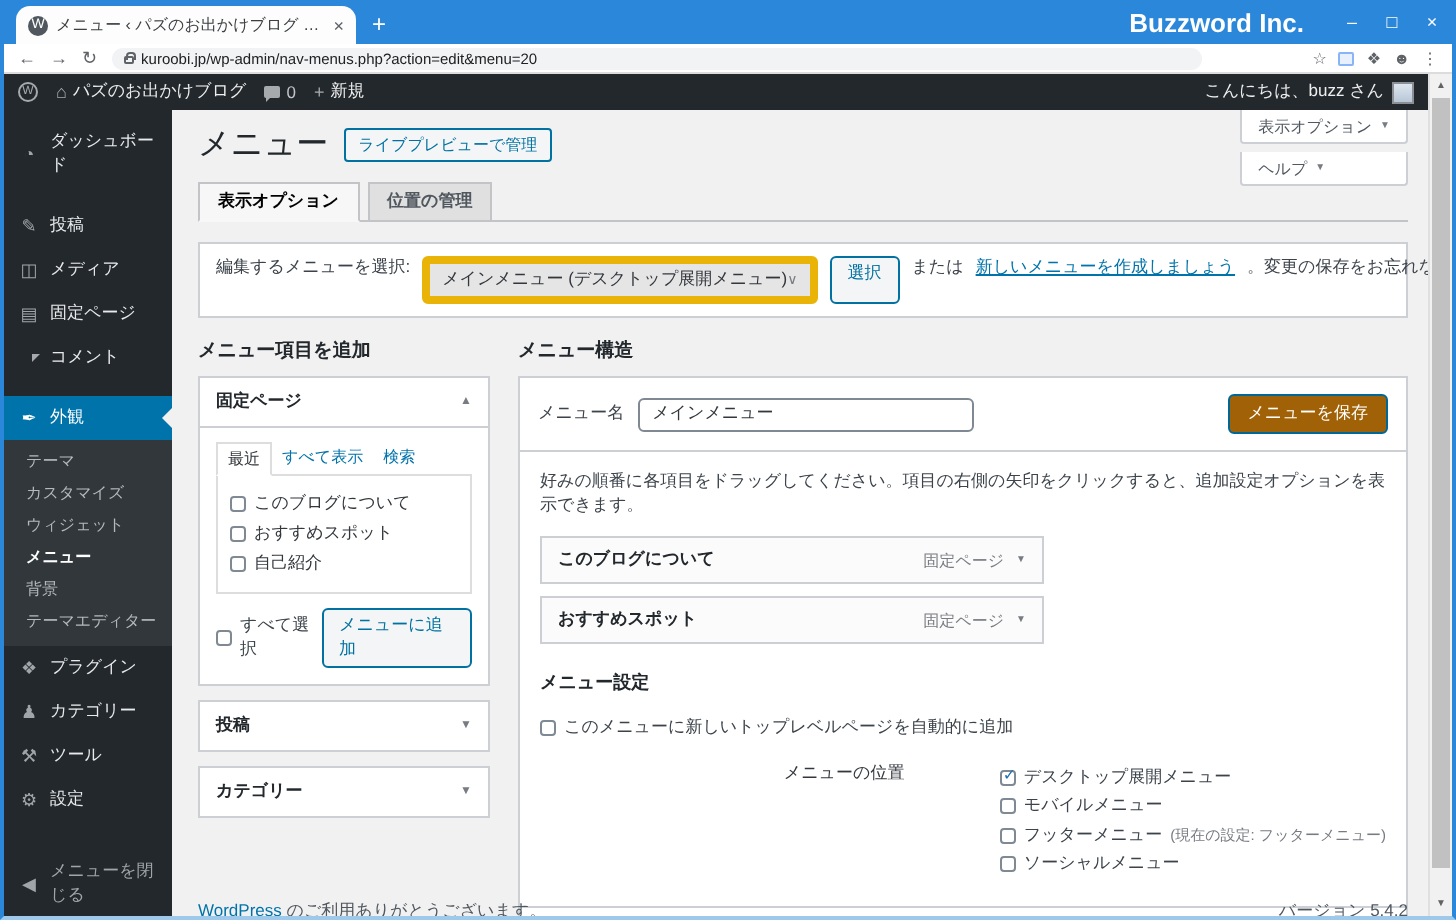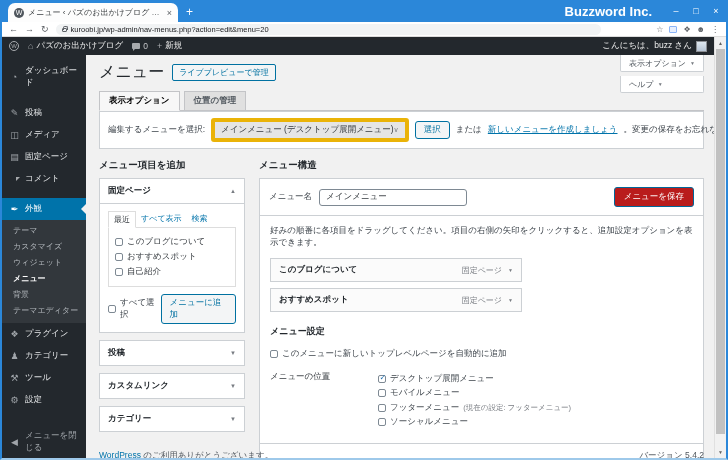--- a/index.html
+++ b/index.html
@@ -68,21 +68,21 @@
 
   .h1row { display:flex; align-items:center; gap:8px; margin-top:3px; }
   h1 { font-size:16px; font-weight:normal; color:#23282d; }
   .btn-live { font-size:8px; color:#0071a1; border:1px solid #0071a1; background:#f3f5f6; padding:2px 6px; border-radius:2px; }
 
   .tabs { display:flex; margin-top:8px; border-bottom:1px solid #c3c4c7; }
   .nav-tab { font-size:8.5px; font-weight:bold; padding:3px 9px; border:1px solid #c3c4c7; margin-bottom:-1px; background:#e0e0e0; color:#50575e; }
   .nav-tab.active { background:#f7f7f7; border-bottom-color:#f7f7f7; color:#000; }
   .nav-tab + .nav-tab { margin-left:4px; }
 
-  .manage-box { background:#fff; border:1px solid #ccd0d4; margin-top:0; padding:6px 8px; display:flex; align-items:center; gap:6px; white-space:nowrap; }
+  .manage-box { background:#fff; border:1px solid #ccd0d4; margin-top:10px; padding:6px 8px; display:flex; gap:6px; white-space:nowrap; }
   .select { border:4px solid #eab308; border-radius:3px; background:#e5e5e5; padding:2px 6px; display:flex; gap:0; align-items:center; font-size:8.5px; color:#32373c; }
   .select .caret { font-size:7px; }
   .btn-secondary { background:#f3f5f6; border:1px solid #0071a1; color:#0071a1; font-size:8.5px; padding:2px 8px; border-radius:3px; }
   a.link { color:#0073aa; text-decoration:underline; }
 
   .columns { display:flex; gap:14px; margin-top:10px; align-items:flex-start; }
   .col-left { width:146px; flex-shrink:0; }
   .col-right { flex:1; min-width:0; }
   h2 { font-size:9.5px; font-weight:bold; color:#23282d; margin-bottom:6px; }
 
@@ -95,22 +95,22 @@
   .inner-tabs { display:flex; font-size:8px; position:relative; z-index:1; }
   .itab { padding:2px 5px; border:1px solid #ddd; border-bottom:1px solid #fff; background:#fff; color:#32373c; margin-bottom:-1px; }
   .itab-link { padding:2px 5px; color:#0073aa; }
   .checklist { border:1px solid #ddd; padding:5px 6px; font-size:8.5px; color:#32373c; }
   .chk-row { display:flex; align-items:center; gap:4px; margin:3px 0; }
   .checkbox { width:8px; height:8px; border:1px solid #7e8993; border-radius:2px; background:#fff; flex-shrink:0; position:relative; }
   .checkbox.checked::after { content:"✓"; position:absolute; top:-2px; left:0.5px; font-size:8px; line-height:8px; color:#2271b1; font-weight:bold; }
   .panel-foot { display:flex; justify-content:space-between; align-items:center; padding:7px 0 2px; font-size:8.5px; }
 
   .name-row { display:flex; align-items:center; gap:7px; padding:8px 9px; border-bottom:1px solid #ccd0d4; }
-  .name-input { border:1px solid #7e8993; border-radius:3px; font-size:8.5px; padding:2.5px 6px; width:148px; color:#32373c; font-family:inherit; }
-  .btn-primary { margin-left:auto; background:#b91c1c; border:1px solid #006799; color:#fff; font-size:8.5px; padding:3px 9px; border-radius:3px; }
+  .name-input { border:1px solid #7e8993; border-radius:3px; font-size:8.5px; padding:2.5px 6px; width:168px; color:#32373c; font-family:inherit; }
+  .btn-primary { margin-left:auto; background:#a16207; border:1px solid #006799; color:#fff; font-size:8.5px; padding:3px 9px; border-radius:3px; }
   .structure-body { padding:9px 10px 0; }
   .help { margin-bottom:9px; color:#3c434a; }
   .mi { width:252px; background:#fbfbfb; border:1px solid #ccd0d4; display:flex; justify-content:space-between; align-items:center; padding:5px 8px; margin-bottom:6px; }
   .mi-label { font-weight:bold; color:#23282d; font-size:8.5px; }
   .mi-type { color:#787c82; font-size:8px; display:flex; gap:6px; align-items:center; }
   h3.settings { font-size:9px; font-weight:bold; color:#23282d; margin:13px 0 7px; }
   .set-row { display:flex; margin-bottom:8px; }
   .set-label { width:108px; flex-shrink:0; color:#32373c; padding-top:1px; }
   .set-opts .chk-row { margin:2.5px 0; }
   .note { color:#787c82; font-size:7.5px; }
@@ -312,26 +312,20 @@
               </div>
 
               <div class="panel">
                 <div class="panel-h">
                   <span>投稿</span>
                   <span class="tgl">▼</span>
                 </div>
               </div>
               <div class="panel">
                 <div class="panel-h">
-                  <span>カスタムリンク</span>
-                  <span class="tgl">▼</span>
-                </div>
-              </div>
-              <div class="panel">
-                <div class="panel-h">
                   <span>カテゴリー</span>
                   <span class="tgl">▼</span>
                 </div>
               </div>
             </div>
 
             <div class="col-right">
               <h2>メニュー構造</h2>
               <div class="panel" style="margin-bottom:0;">
                 <div class="name-row">
@@ -361,21 +355,21 @@
 
                   <div class="set-row">
                     <span class="set-opts">
                       <span class="chk-row">
                         <span class="checkbox"></span>
                         <span>このメニューに新しいトップレベルページを自動的に追加</span>
                       </span>
                     </span>
                   </div>
 
-                  <div class="set-row" style="margin-bottom:0;">
+                  <div class="set-row" style="margin-bottom:0;justify-content:flex-end;">
                     <span class="set-label">メニューの位置</span>
                     <span class="set-opts">
                       <span class="chk-row">
                         <span class="checkbox checked"></span>
                         <span>デスクトップ展開メニュー</span>
                       </span>
                       <span class="chk-row">
                         <span class="checkbox"></span>
                         <span>モバイルメニュー</span>
                       </span>

